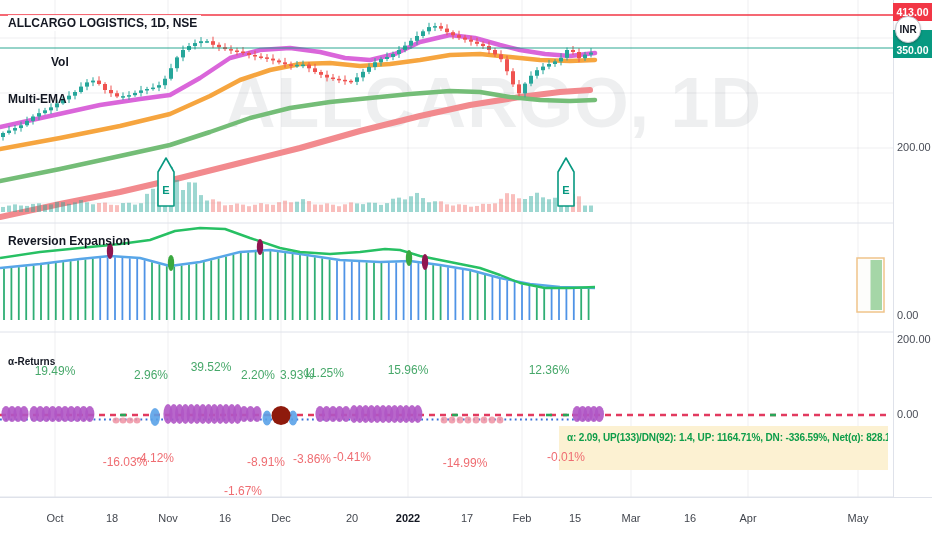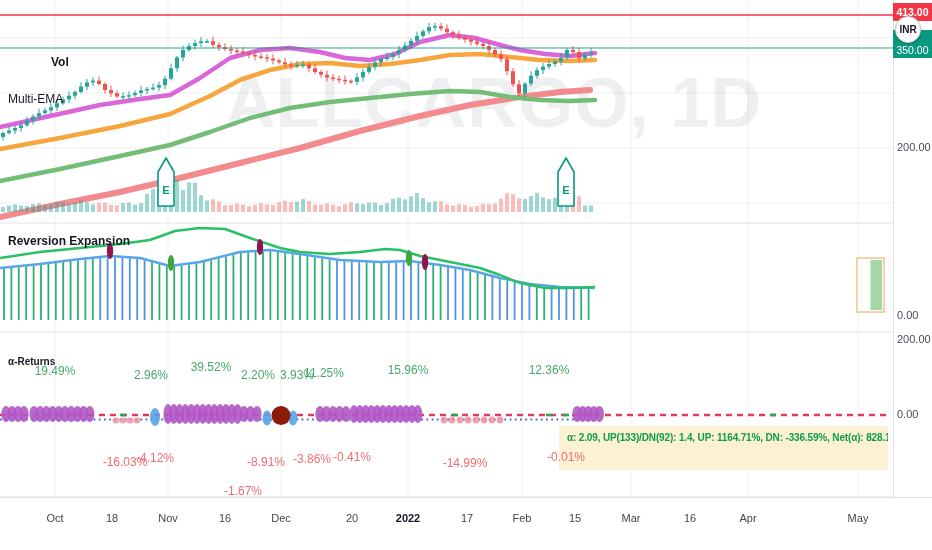--- a/index.html
+++ b/index.html
@@ -6,35 +6,35 @@
   #app{position:relative;width:932px;height:550px;overflow:hidden;background:#fff;
        font-family:"Liberation Sans",sans-serif;color:#131722;}
   .abs{position:absolute;}
   #watermark{position:absolute;left:225px;top:38px;width:480px;height:130px;
     font-size:70px;font-weight:700;color:rgba(90,96,110,0.10);letter-spacing:1px;
     display:flex;align-items:center;white-space:nowrap;z-index:0;}
   #chart-svg{position:absolute;left:0;top:0;z-index:1;}
   .lbl{position:absolute;z-index:3;white-space:nowrap;}
   #symbol-title{left:8px;top:15px;font-size:12px;font-weight:700;background:rgba(255,255,255,0.92);padding:1px 4px 1px 0;}
   #vol-label{left:8px;top:55px;font-size:12px;font-weight:700;color:#131722;margin-left:43px;}
-  #ema-label{left:8px;top:92px;font-size:12px;font-weight:400;color:#131722;}
+  #ema-label{left:8px;top:92px;font-size:12px;font-weight:700;color:#131722;}
   #rev-label{left:8px;top:234px;font-size:12px;font-weight:700;color:#131722;}
   #alpha-label{left:8px;top:356px;font-size:10px;font-weight:700;color:#131722;}
   .pct{font-size:12px;transform:translateX(-50%);}
   .pct.g{color:#47a86a;}
   .pct.r{color:#ef6d72;}
   .xlab{top:512px;font-size:11px;color:#42464e;transform:translateX(-50%);}
   .xlab.bold{font-weight:700;color:#131722;}
   .rlab{left:897px;font-size:11px;color:#494d57;}
   #right-axis{left:893px;top:0;width:39px;height:550px;background:#fff;border-left:1px solid #dfe2ea;z-index:2;}
   #bottom-axis{left:0;top:497px;width:932px;height:53px;background:#fff;border-top:1px solid #dfe2ea;z-index:2;}
   #price-badge-alert{left:893px;top:3px;width:39px;height:18px;background:#f23645;color:#fff;
     font-size:10.5px;font-weight:700;display:flex;align-items:center;justify-content:center;z-index:4;}
   #price-badge-last{left:893px;top:30px;width:39px;height:28px;background:#089981;color:#fff;
-    font-size:10.5px;font-weight:400;display:flex;align-items:flex-end;justify-content:center;padding-bottom:2px;box-sizing:border-box;z-index:4;}
+    font-size:10.5px;font-weight:700;display:flex;align-items:flex-end;justify-content:center;padding-bottom:2px;box-sizing:border-box;z-index:4;}
   #currency-tooltip{left:895px;top:16px;width:24px;height:25px;background:#fff;border:1px solid #c3c6cf;
     border-radius:13px;box-shadow:0 1px 2px rgba(0,0,0,0.25);font-size:10px;font-weight:700;color:#131722;
     display:flex;align-items:center;justify-content:center;z-index:5;}
   #alpha-annotation{left:559px;top:426px;width:329px;height:44px;background:#fcf1d2;z-index:2;
     font-size:10px;font-weight:700;color:#0e9d4a;padding:6px 6px 0 8px;box-sizing:border-box;
     letter-spacing:-0.15px;white-space:nowrap;overflow:hidden;}
 </style>
 </head>
 <body>
 
@@ -538,20 +538,21 @@
         <ellipse cx="155" cy="417" rx="5" ry="9" fill="#5aa2e8" opacity="0.9"></ellipse>
         <ellipse cx="267" cy="418" rx="4.5" ry="7.5" fill="#5aa2e8" opacity="0.9"></ellipse>
         <ellipse cx="293" cy="418" rx="4.5" ry="7.5" fill="#5aa2e8" opacity="0.9"></ellipse>
         <circle cx="281" cy="415.5" r="9.5" fill="#8e1a0c"></circle>
       </g>
     </svg>
 
   <div id="right-axis" class="abs"></div>
   <div id="bottom-axis" class="abs"></div>
 
+  <div id="symbol-title" class="lbl">ALLCARGO LOGISTICS, 1D, NSE</div>
   <div id="vol-label" class="lbl">Vol</div>
   <div id="ema-label" class="lbl">Multi-EMA</div>
   <div id="rev-label" class="lbl">Reversion Expansion</div>
   <div id="alpha-label" class="lbl">α-Returns</div>
 
   <div id="price-badge-alert" class="abs">413.00</div>
   <div id="price-badge-last" class="abs">350.00</div>
   <div id="currency-tooltip" class="abs">INR</div>
 
   <div id="alpha-annotation" class="abs">α: 2.09, UP(133)/DN(92): 1.4, UP: 1164.71%, DN: -336.59%, Net(α): 828.12%</div>

